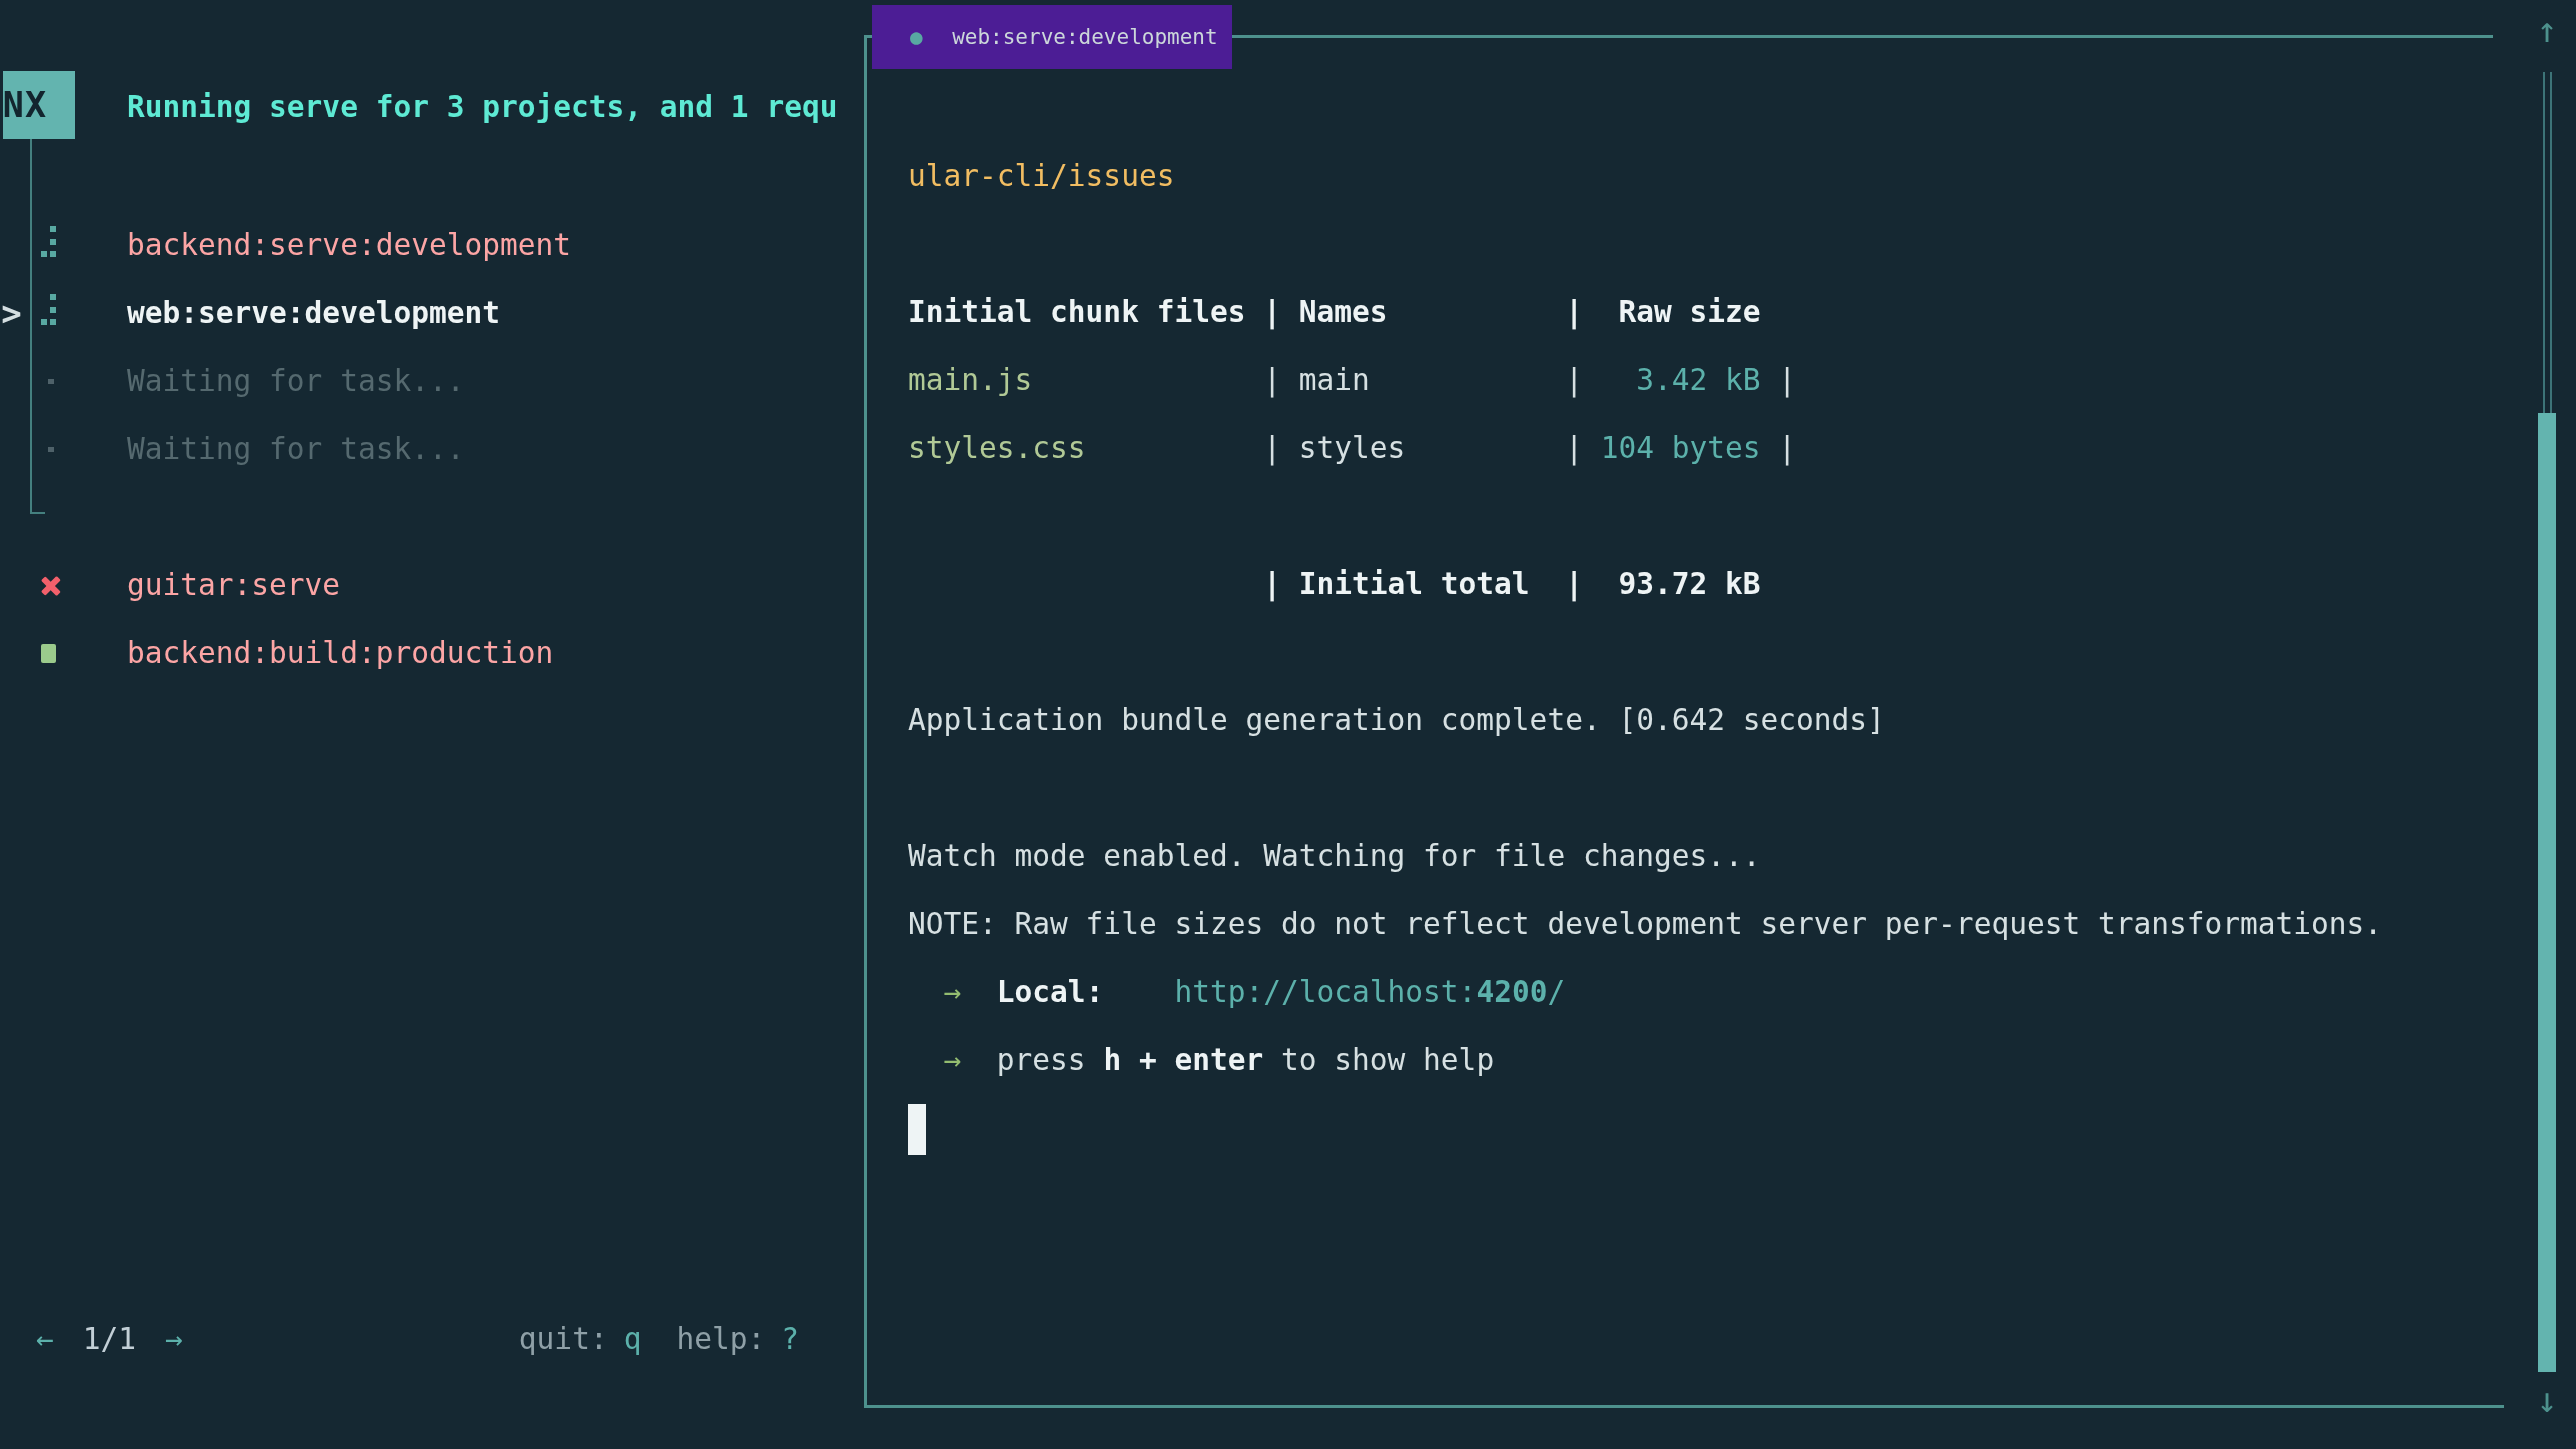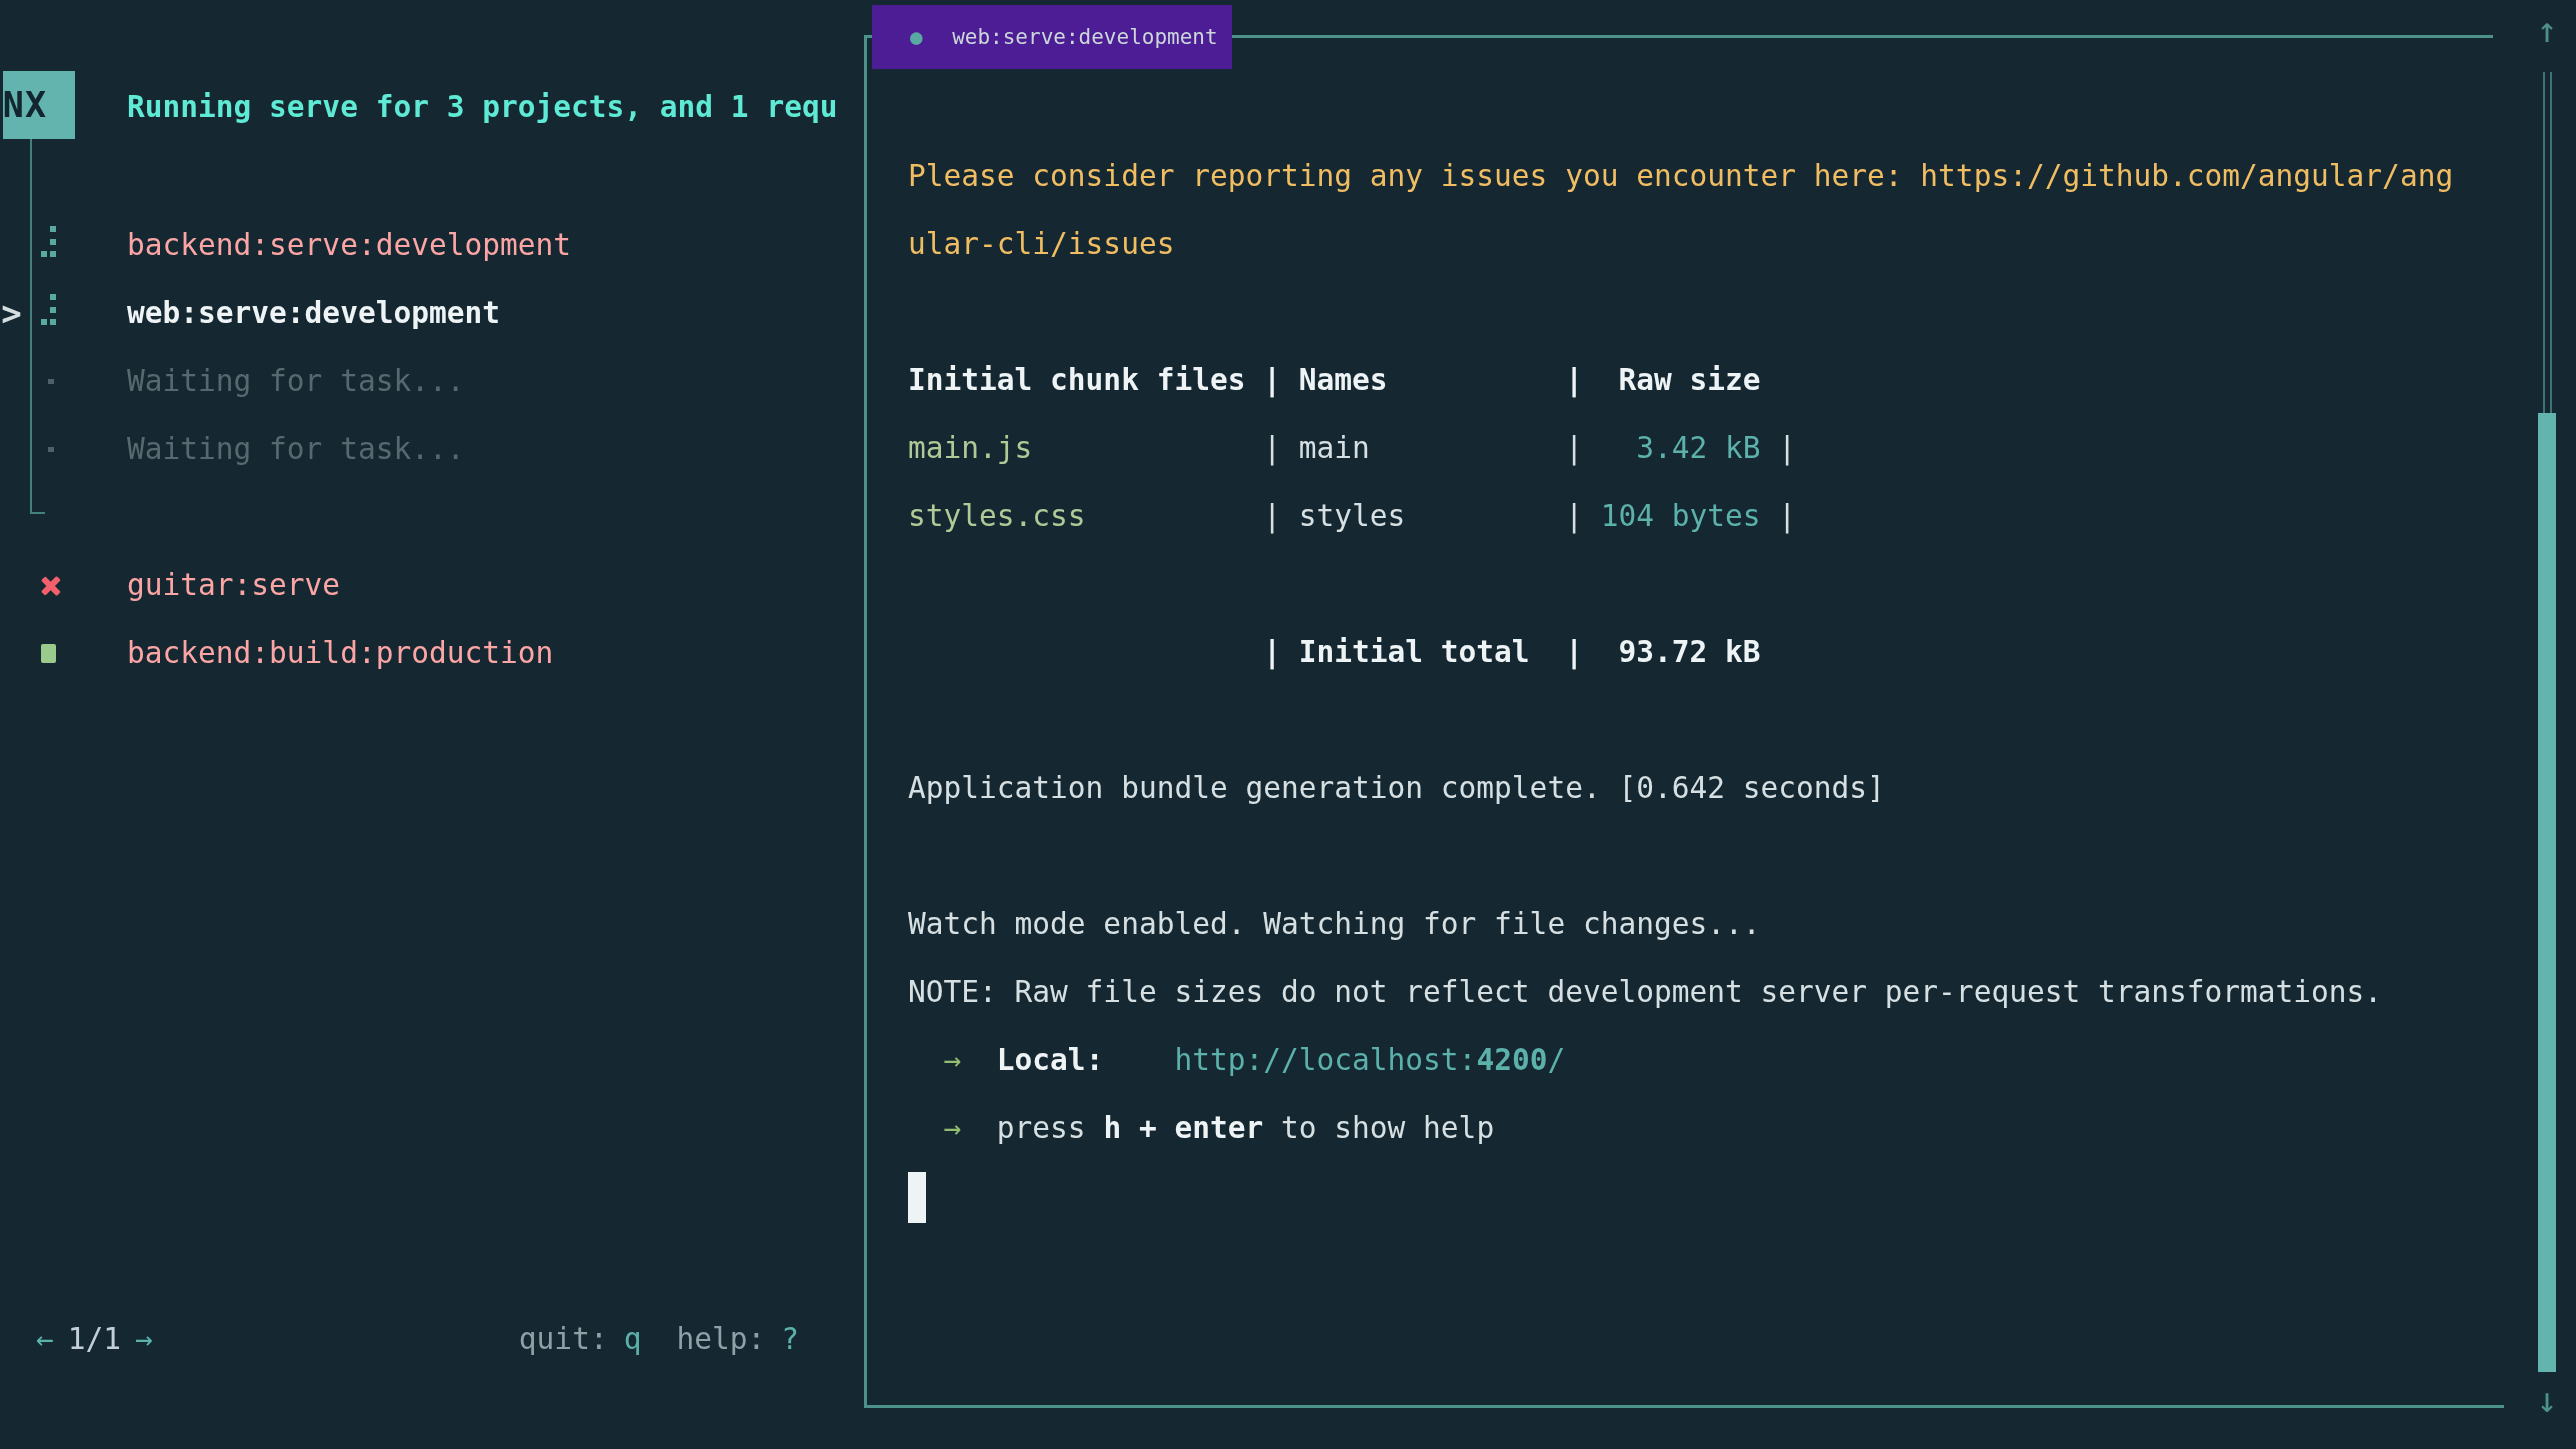--- a/index.html
+++ b/index.html
@@ -24,21 +24,21 @@
   .ticon{position:absolute;left:35px;top:0;width:43px;height:68px;}
   .sdot{position:absolute;width:6px;height:6px;background:#58a9a2;}
   .sd1{left:14.8px;top:14.8px}.sd2{left:14.8px;top:27.5px}.sd3{left:6px;top:40px}.sd4{left:14.8px;top:40px}
   .wdot{position:absolute;left:13.4px;top:32px;width:5.4px;height:5.4px;background:#4e6169;}
   .xb{position:absolute;left:4.7px;top:32px;width:21.5px;height:6px;background:#f2606b;border-radius:1.3px;}
   .xb1{transform:rotate(45deg)}.xb2{transform:rotate(-45deg)}
   .gsq{position:absolute;left:6px;top:25px;width:15.4px;height:19px;background:#9bcb8c;border-radius:2px;}
 
   .pagination{left:36px;top:1305px;height:68px;line-height:68px;font-size:29.5px;white-space:pre;color:#c2cfd6;}
   .pagination .arrow{color:#5cb1ab;}
-  .pagination .page{margin:0 14px;}
+  .pagination .page{margin:0 29px;}
   .shortcuts{left:447px;top:1305px;width:352px;height:68px;line-height:68px;font-size:29.5px;
              text-align:right;white-space:pre;color:#8fa0a7;}
   .shortcuts .key{color:#5cb1ab;}
   .shortcuts .sep{display:inline-block;width:35px;}
   .shortcuts .sp{display:inline-block;width:16px;}
 
   
   .pb-top{left:864px;top:35px;width:1629px;height:2.7px;background:#4d918d;}
   .pb-left{left:864px;top:35px;width:2.7px;height:1373px;background:#4d918d;}
   .pb-bottom{left:864px;top:1405px;width:1640px;height:2.7px;background:#4d918d;}
@@ -125,21 +125,20 @@
   <div class="abs pagination"><span class="arrow">←</span><span class="page">1/1</span><span class="arrow">→</span></div>
 
   <div class="abs shortcuts"><span>quit:</span><span class="sp"></span><span class="key">q</span><span class="sep"></span><span>help:</span><span class="sp"></span><span class="key">?</span></div>
 
   <div class="abs pb-top"></div>
   <div class="abs pb-left"></div>
   <div class="abs pb-bottom"></div>
   <div class="abs panel-title"><span class="bullet">●</span><span>web:serve:development</span></div>
 
   <div class="abs pcontent">
-      <div class="pline"><span class="c-orange">Please consider reporting any issues you encounter here: https://github.com/angular/ang</span></div>
       <div class="pline"><span class="c-orange">ular-cli/issues</span></div>
       <div class="pline"></div>
       <div class="pline"><span class="c-boldw">Initial chunk files | Names          |  Raw size</span></div>
       <div class="pline"><span class="c-green">main.js</span><span class="c-fg">             | </span><span class="c-fg">main</span><span class="c-fg">           |   </span><span class="c-teal">3.42 kB</span><span class="c-fg"> |</span></div>
       <div class="pline"><span class="c-green">styles.css</span><span class="c-fg">          | </span><span class="c-fg">styles</span><span class="c-fg">         | </span><span class="c-teal">104 bytes</span><span class="c-fg"> |</span></div>
       <div class="pline"></div>
       <div class="pline"><span class="c-boldw">                    | Initial total  |  93.72 kB</span></div>
       <div class="pline"></div>
       <div class="pline"><span class="c-fg">Application bundle generation complete. [0.642 seconds]</span></div>
       <div class="pline"></div>

